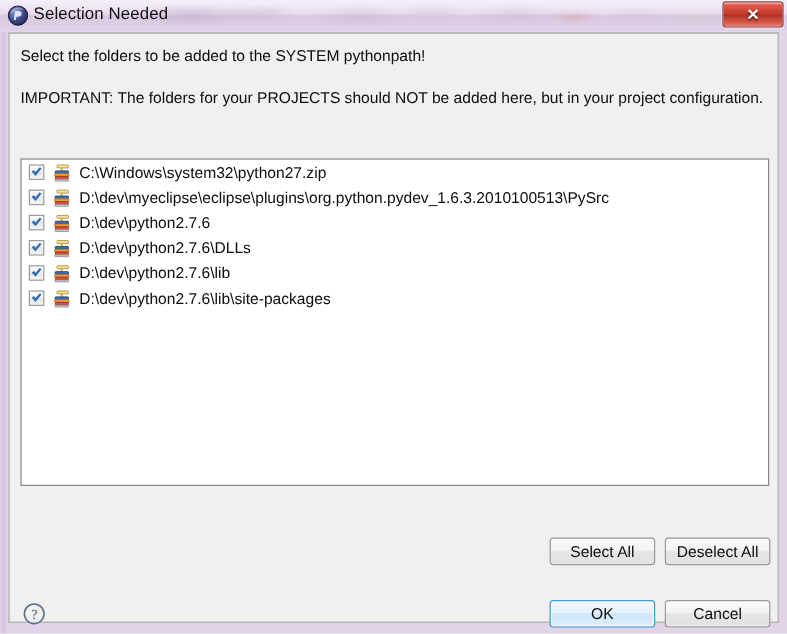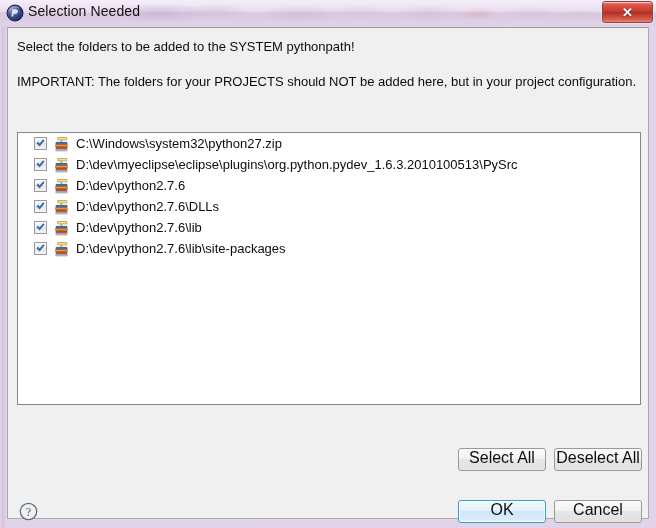--- a/index.html
+++ b/index.html
@@ -132,21 +132,21 @@
     background: #ffffff;
     border: 1px solid #848484;
     box-sizing: border-box;
     overflow: hidden;
   }
   .list-item {
     position: relative;
     height: 21px;
     display: flex;
     align-items: center;
-    padding-left: 16px;
+    padding-left: 6px;
     cursor: default;
   }
   .cb {
     position: relative;
     width: 13px; height: 13px;
     flex: 0 0 13px;
     border: 1px solid #9a9a9a;
     background: linear-gradient(to bottom, #fbfbfb 0%, #f0f0f0 45%, #e6e6e6 50%, #f4f4f4 100%);
     box-sizing: border-box;
   }
@@ -164,24 +164,24 @@
   }
 
   
   .btn {
     position: absolute;
     height: 23px;
     border: 1px solid #9a9a9a;
     border-radius: 3px;
     background: linear-gradient(to bottom, #fbfbfb 0%, #f2f2f2 45%, #e6e6e6 50%, #e2e2e2 90%, #e9e9e9 100%);
     color: #0d0d0d;
-    font-size: 16px;
+    font-size: 13px;
     font-family: "Liberation Sans", sans-serif;
     display: flex;
-    align-items: flex-start;
+    align-items: center;
     justify-content: center;
     cursor: pointer;
     box-sizing: border-box;
   }
   #select-all-button  { left: 450px; top: 420px; width: 88px; }
   #deselect-all-button{ left: 546px; top: 420px; width: 88px; }
 
   #ok-button {
     left: 450px; top: 472px; width: 88px;
     border: 1px solid #3c9cd0;

